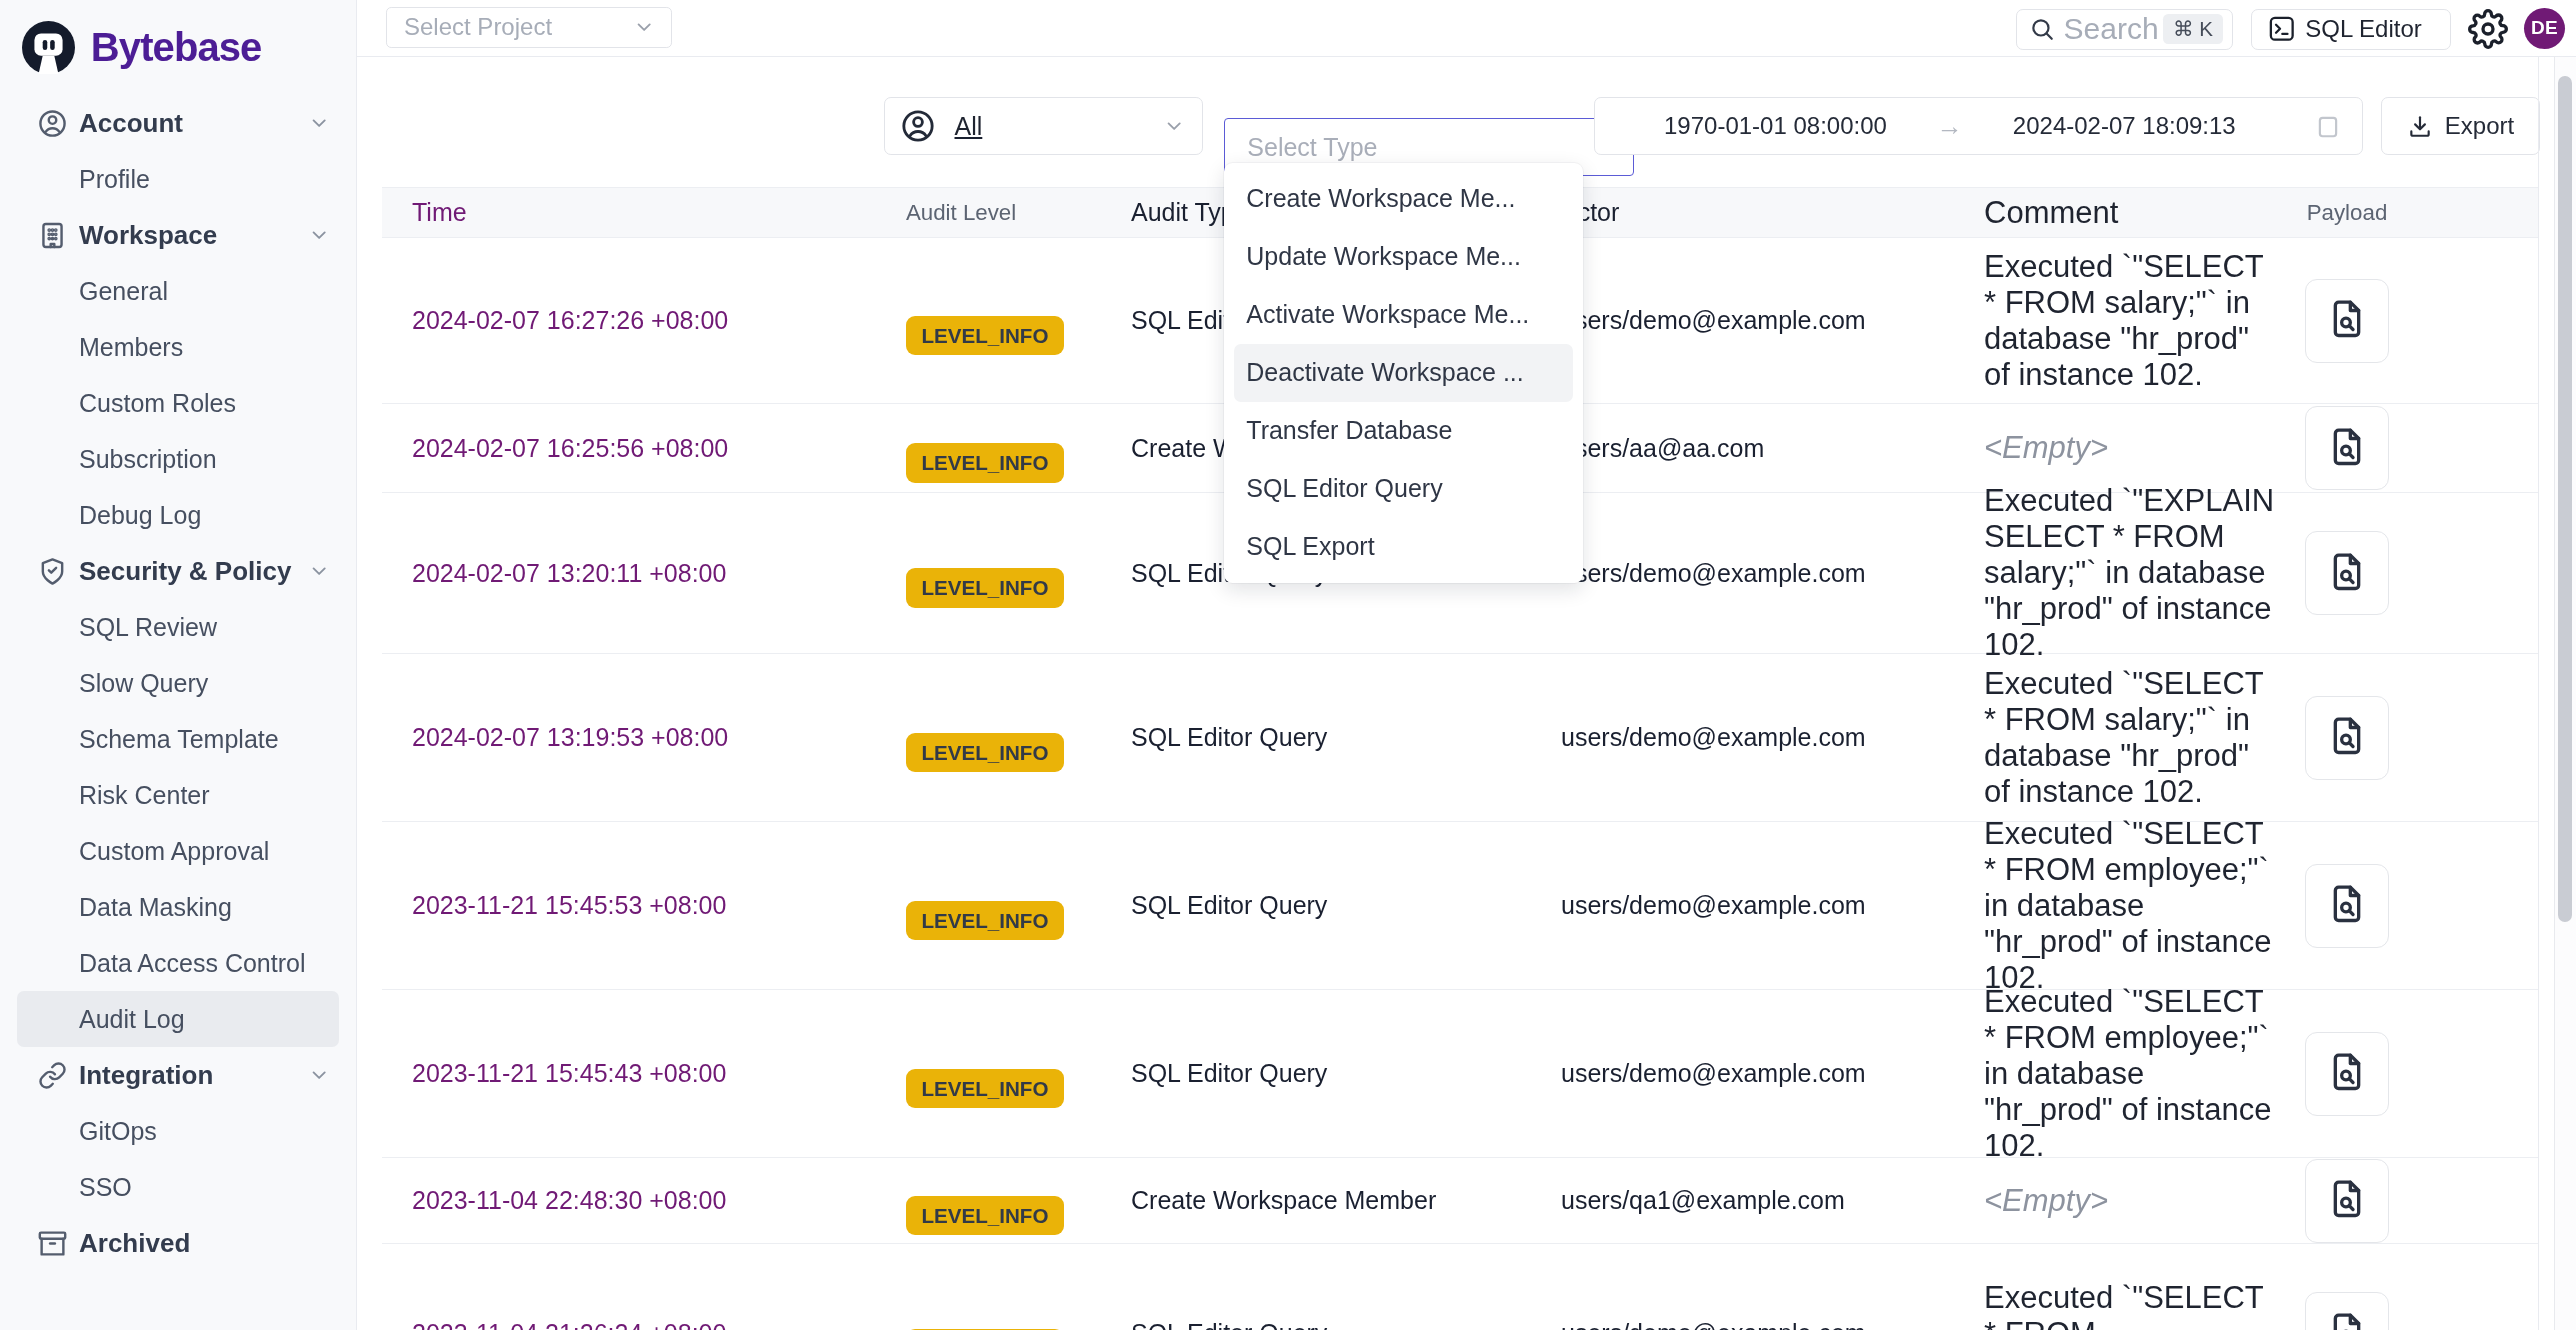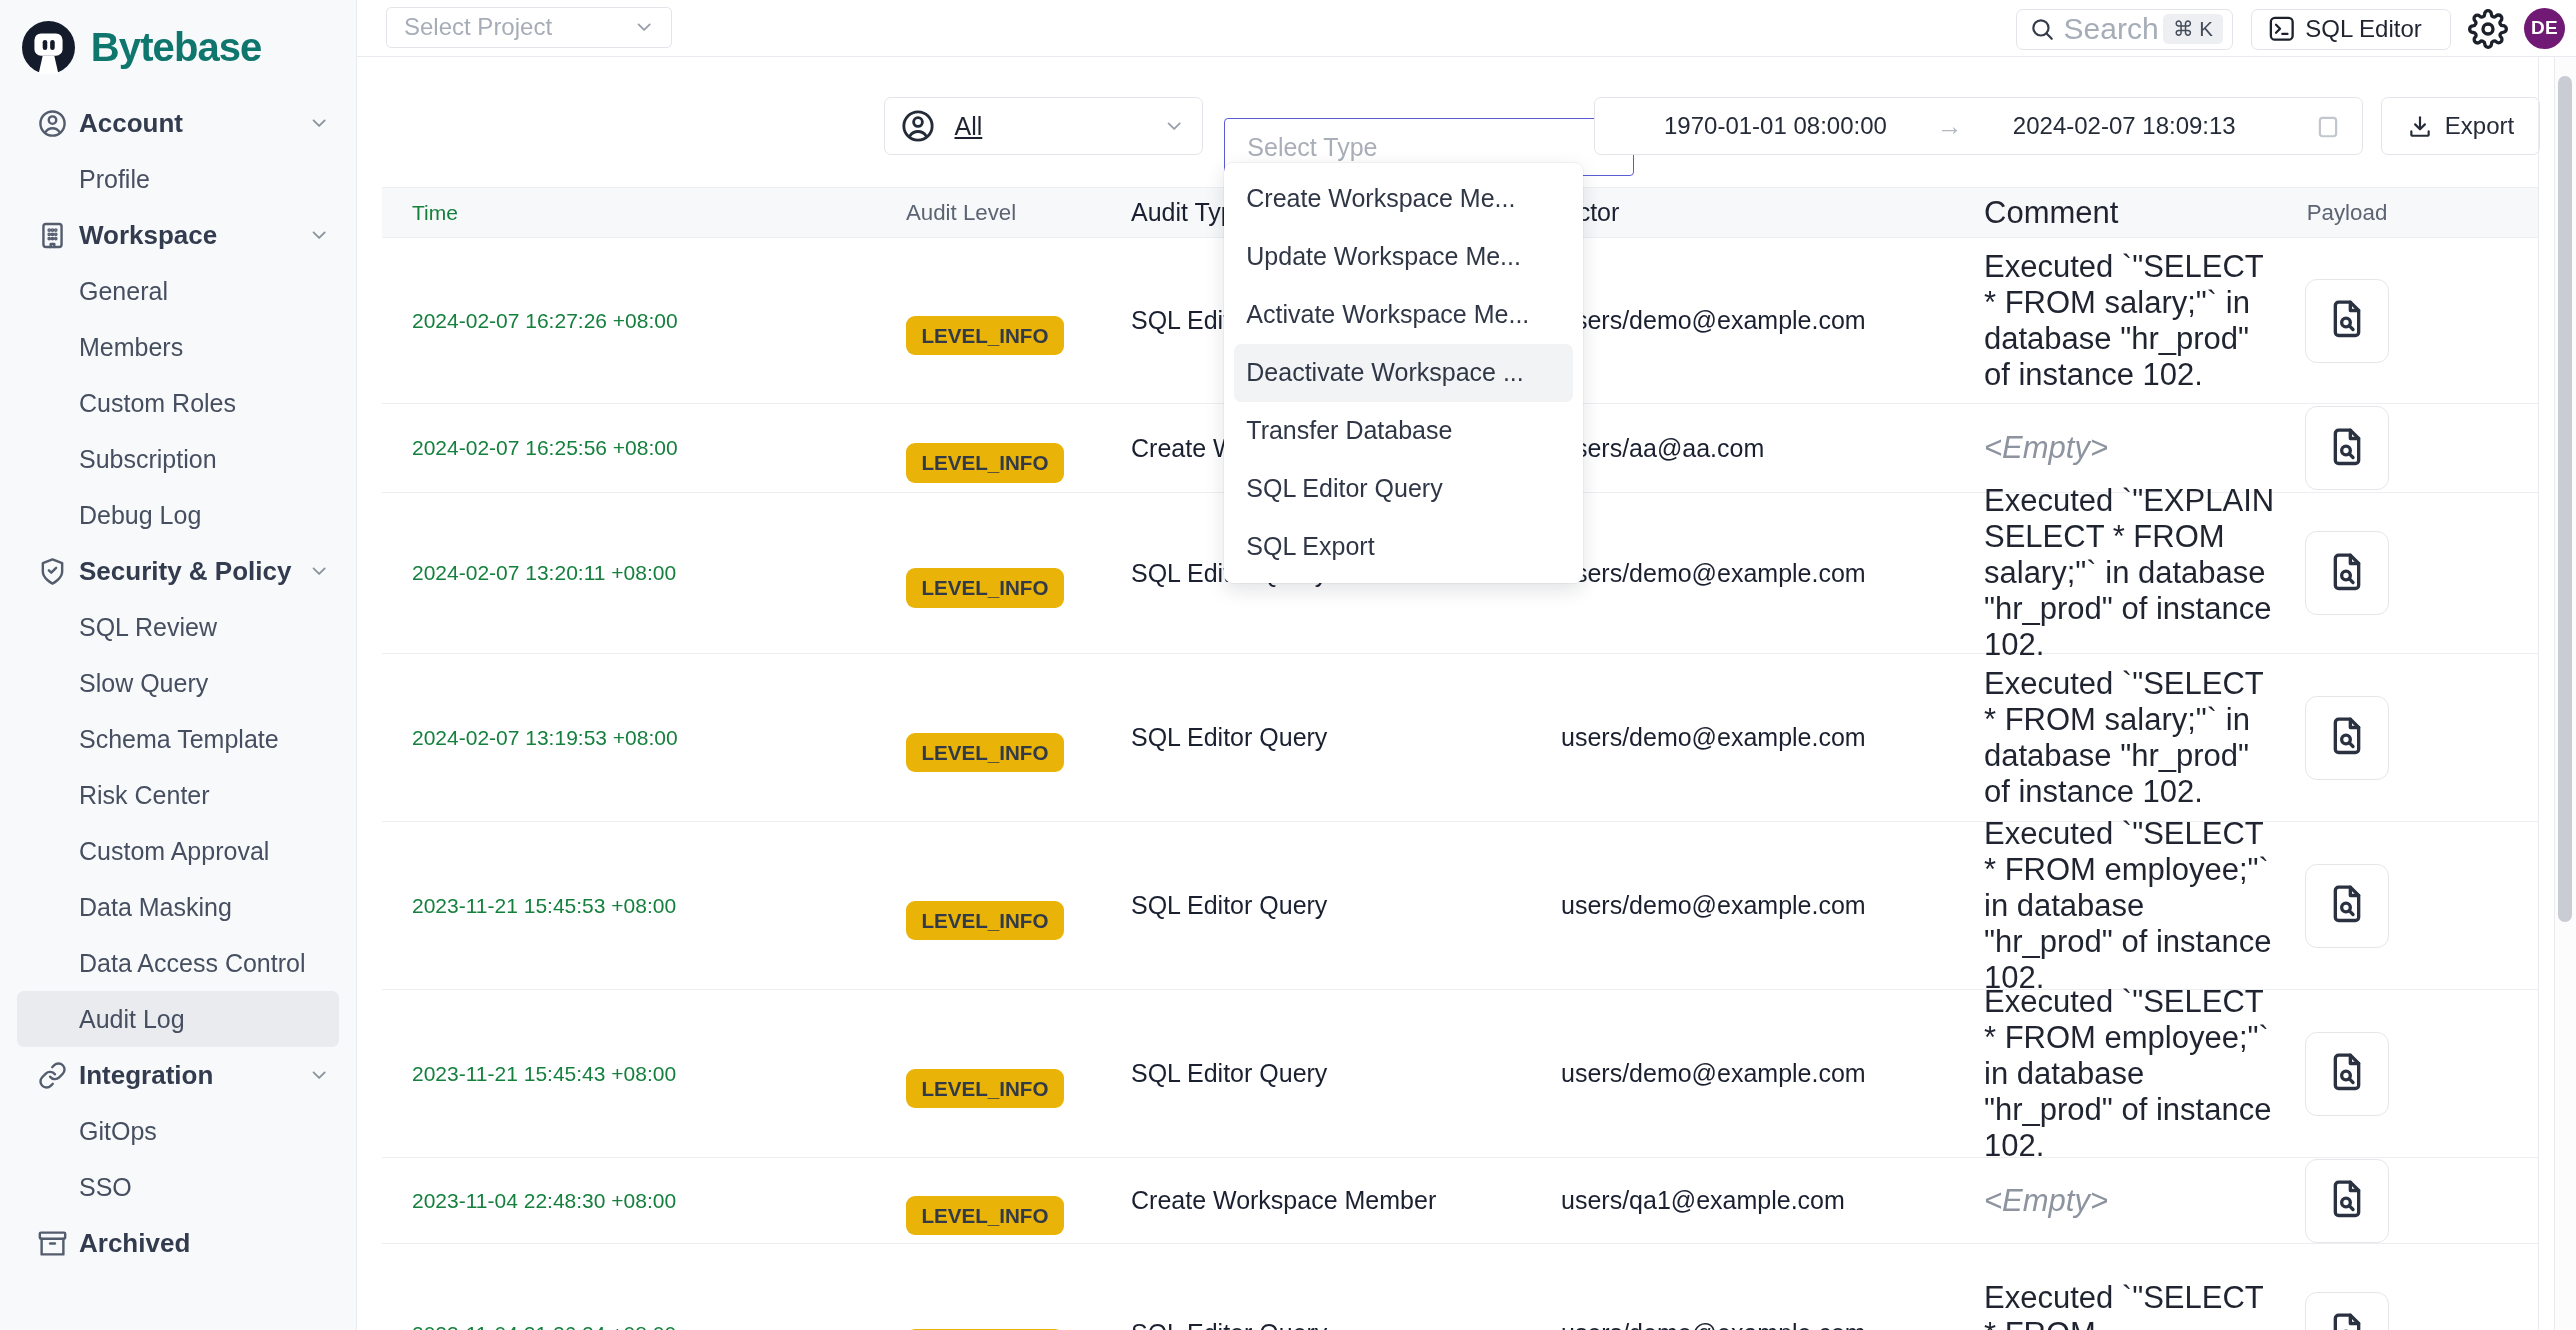--- a/index.html
+++ b/index.html
@@ -5,21 +5,21 @@
   * { margin:0; padding:0; box-sizing:border-box; }
   html,body { width:2576px; height:1330px; overflow:hidden; background:#fff;
               font-family:"Liberation Sans", sans-serif; color:#1a2030; }
   .abs { position:absolute; }
   svg { display:block; }
 
   
   #sidebar { position:absolute; left:0; top:0; width:357px; height:1330px;
              background:#f8f9fb; border-right:0.9px solid #e9ebf0; }
   #logo { display:flex; align-items:center; gap:15.5px; padding:12px 0 0 22.3px; height:82px; cursor:pointer; }
-  #logo .logo-text { font-size:40px; font-weight:800; letter-spacing:-0.9px; color:#0f766e;text-align:right; }
+  #logo .logo-text { font-size:40px; font-weight:800; letter-spacing:-0.9px; color:#4c1d95;text-align:right; }
   #side-nav { position:absolute; left:0; top:95px; right:0; }
   .nav-group { display:flex; align-items:center; height:56px; padding:0 26px 0 38px; cursor:pointer; }
   .nav-group .nav-ic { width:29px; height:29px; color:#545d6e; margin-right:12px; flex:none; }
   .nav-group .nav-glabel { flex:1; font-size:26px; font-weight:600; color:#333c4e; }
   .nav-group .nav-chev { width:22.3px; height:22.3px; color:#8b93a0; flex:none; }
   .nav-item { display:flex; align-items:center; height:56px; padding-left:79px;
               font-size:25px; color:#464f60; cursor:pointer; }
   .nav-item.active { background:#e9ebef; border-radius:6.9px; margin:0 17px; padding-left:62px; }
 
   
@@ -69,21 +69,21 @@
                     font-size:25px; color:#2f3645; cursor:pointer; }
   #type-menu .opt.hl { background:#f2f3f5; border-radius:6.9px; margin:0 10.3px; padding:0 12px; }
 
   
   #audit-table { position:absolute; left:382px; top:187px; width:2157px; }
   .thead { display:flex; align-items:center; height:51px; background:#f7f8fa;
            border-top:0.9px solid #eceef2; border-bottom:0.9px solid #eceef2;
            font-size:22.3px; font-weight:500; color:#5c6472; }
   .trow { display:flex; align-items:center; border-bottom:0.9px solid #eceef2; background:#fff; }
   .c { flex:none; }
-  .c-time { width:517px; padding-left:30px; font-size:21px; color:#15803d; }
+  .c-time { width:517px; padding-left:30px; font-size:25px; color:#701a75; }
   .c-level { width:232px; padding-left:6.9px; }
   .c-type { width:430px; font-size:25px; color:#1a2030; }
   .c-actor { width:423px; font-size:25px; color:#1a2030; }
   .c-comment { width:292px; font-size:31px; line-height:36px; color:#1f2430; }
   .c-comment.empty { font-style:italic; color:#8d939f; }
   .c-payload { width:142px; display:flex; justify-content:center; }
   .badge { display:inline-block; background:#eab308; border-radius:9px; padding:7.7px 15.5px;
            font-size:20.6px; font-weight:700; color:#323a47;margin-top:30px; }
   .payload-btn { width:84px; height:84px; background:#fff; border:0.9px solid #e4e6ea; border-radius:12px;
                  display:flex; align-items:center; justify-content:center; cursor:pointer; }

